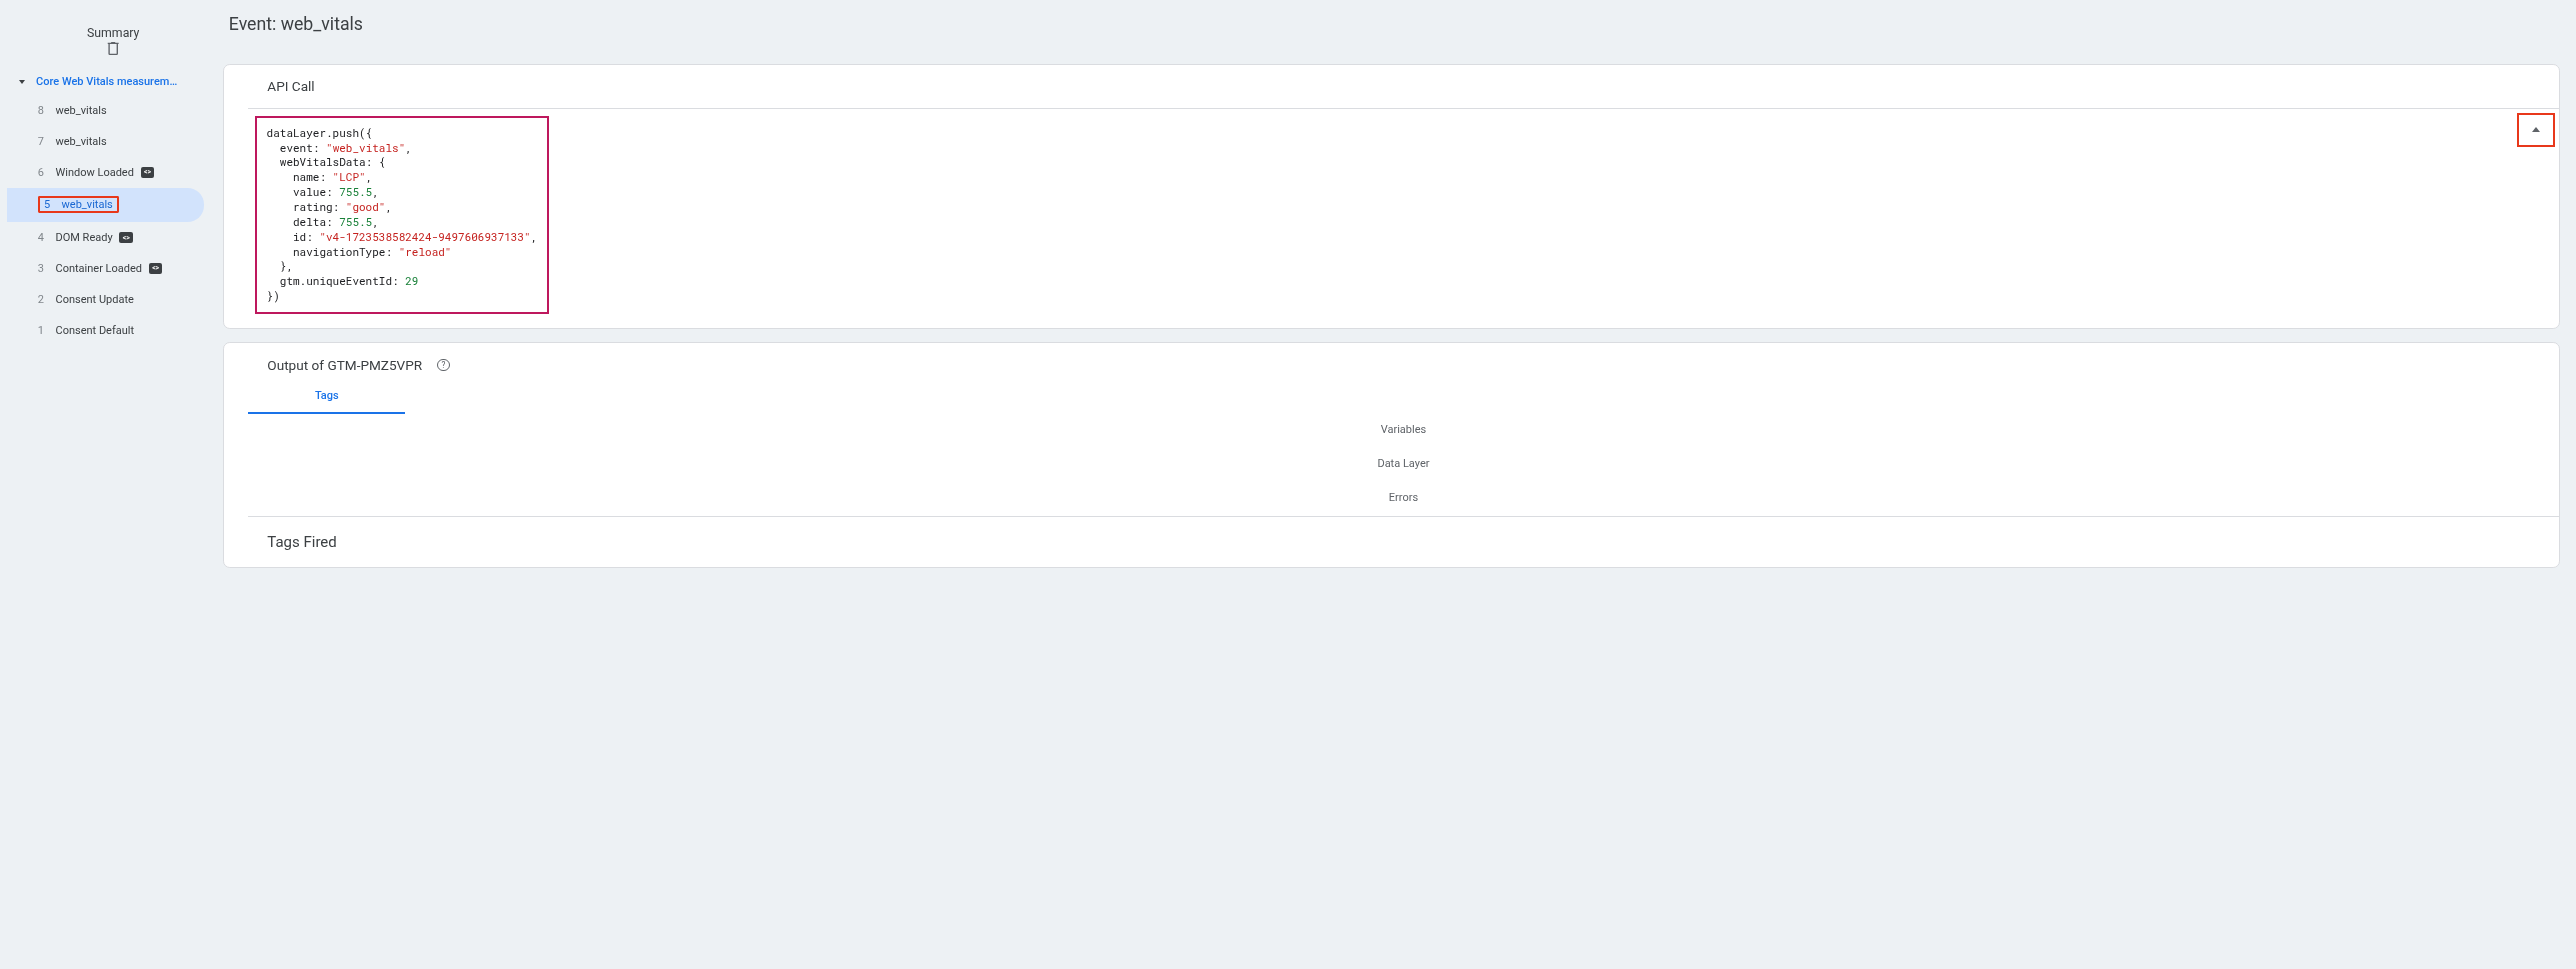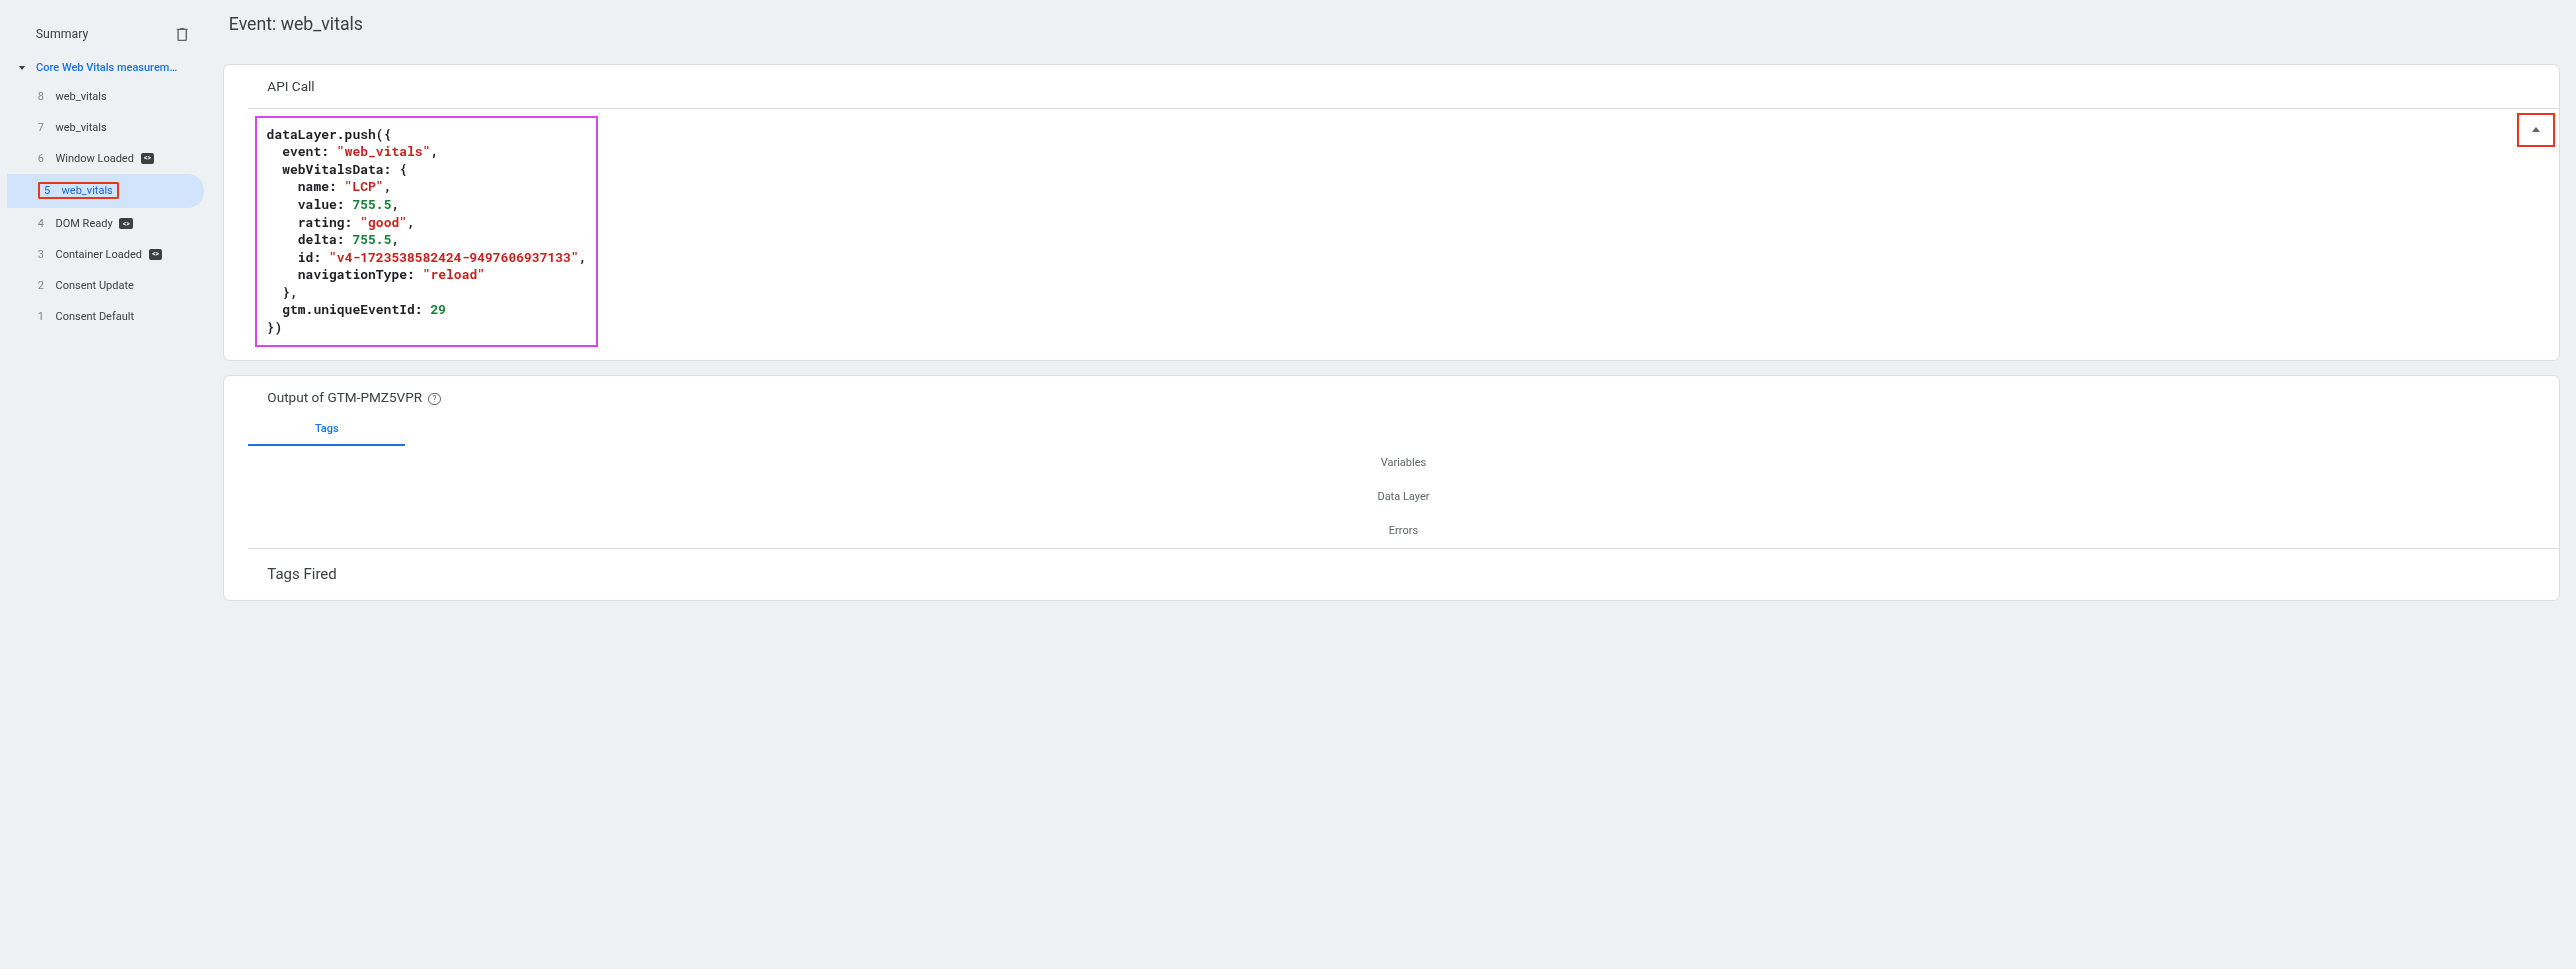--- a/index.html
+++ b/index.html
@@ -19,20 +19,21 @@
     padding: 13.6px 6.8px 13.6px 6.8px;
     flex-shrink: 0;
   }
   .sidebar-header {
     display: flex;
     align-items: center;
     justify-content: space-between;
     padding: 12.3px 13.6px 12.3px 29px;
     font-size: 12.3px;
     color: #3c4043;
+    flex-direction: column;
   }
   .clear-icon {
     width: 16.4px; height: 16.4px;
     color: #5f6368;
     cursor: pointer;
   }
   .group-header {
     display: flex;
     align-items: center;
     padding: 6.8px 8.2px;
@@ -123,29 +124,28 @@
     color: #3c4043;
   }
   .card-divider {
     border-top: 0.7px solid #dadce0;
   }
   .api-body {
     padding: 6.8px 16.4px 13.6px 6.8px;
     position: relative;
   }
   .code-box {
-    border: 2px solid #d946ef;
+    border: 2px solid #be185d;
     padding: 8.2px 9.5px;
     font-family: "Roboto Mono", Menlo, Consolas, monospace;
-    font-size: 13px;
+    font-size: 11px;
     line-height: 1.35;
     white-space: pre;
     display: inline-block;
     color: #202124;
-    font-weight: bold;
   }
   .tok-str { color: #c5221f; }
   .tok-num { color: #188038; }
   .collapse-btn {
     position: absolute;
     top: 4.1px;
     right: 4.1px;
     border: 2px solid #e8381b;
     width: 38px; height: 34px;
     display: flex;
@@ -157,22 +157,22 @@
     width: 0; height: 0;
     border-left: 4.8px solid transparent;
     border-right: 4.8px solid transparent;
     border-bottom: 5.5px solid #5f6368;
   }
   .output-header {
     padding: 13.6px 19px 6.8px 19px;
     font-size: 13.6px;
     color: #3c4043;
     display: flex;
-    align-items: flex-end;
-    gap: 6px;
+    align-items: center;
+    gap: 15px;
   }
   .help-icon {
     display: inline-flex;
     align-items: center; justify-content: center;
     width: 12.3px; height: 12.3px;
     border: 1px solid #5f6368;
     border-radius: 50%;
     font-size: 8.2px;
     color: #5f6368;
     cursor: pointer;

